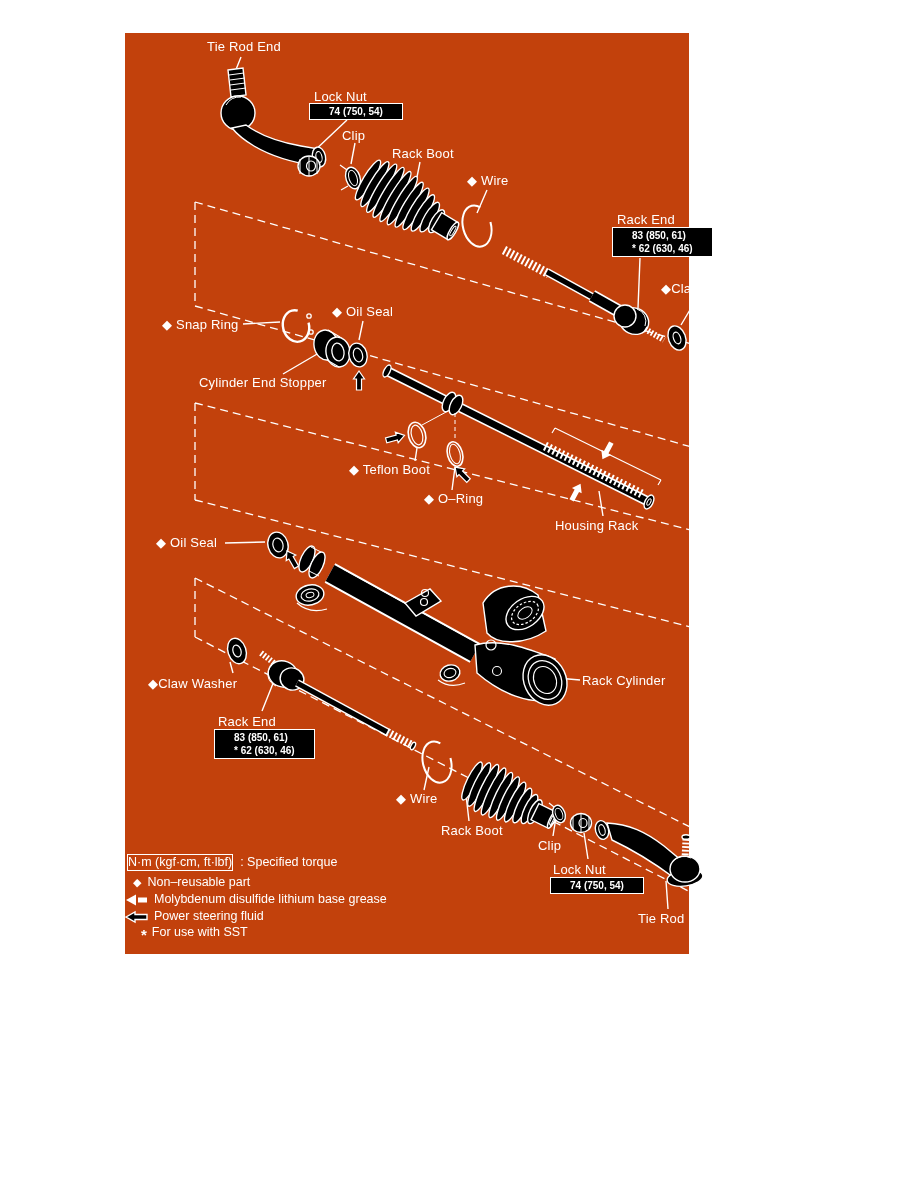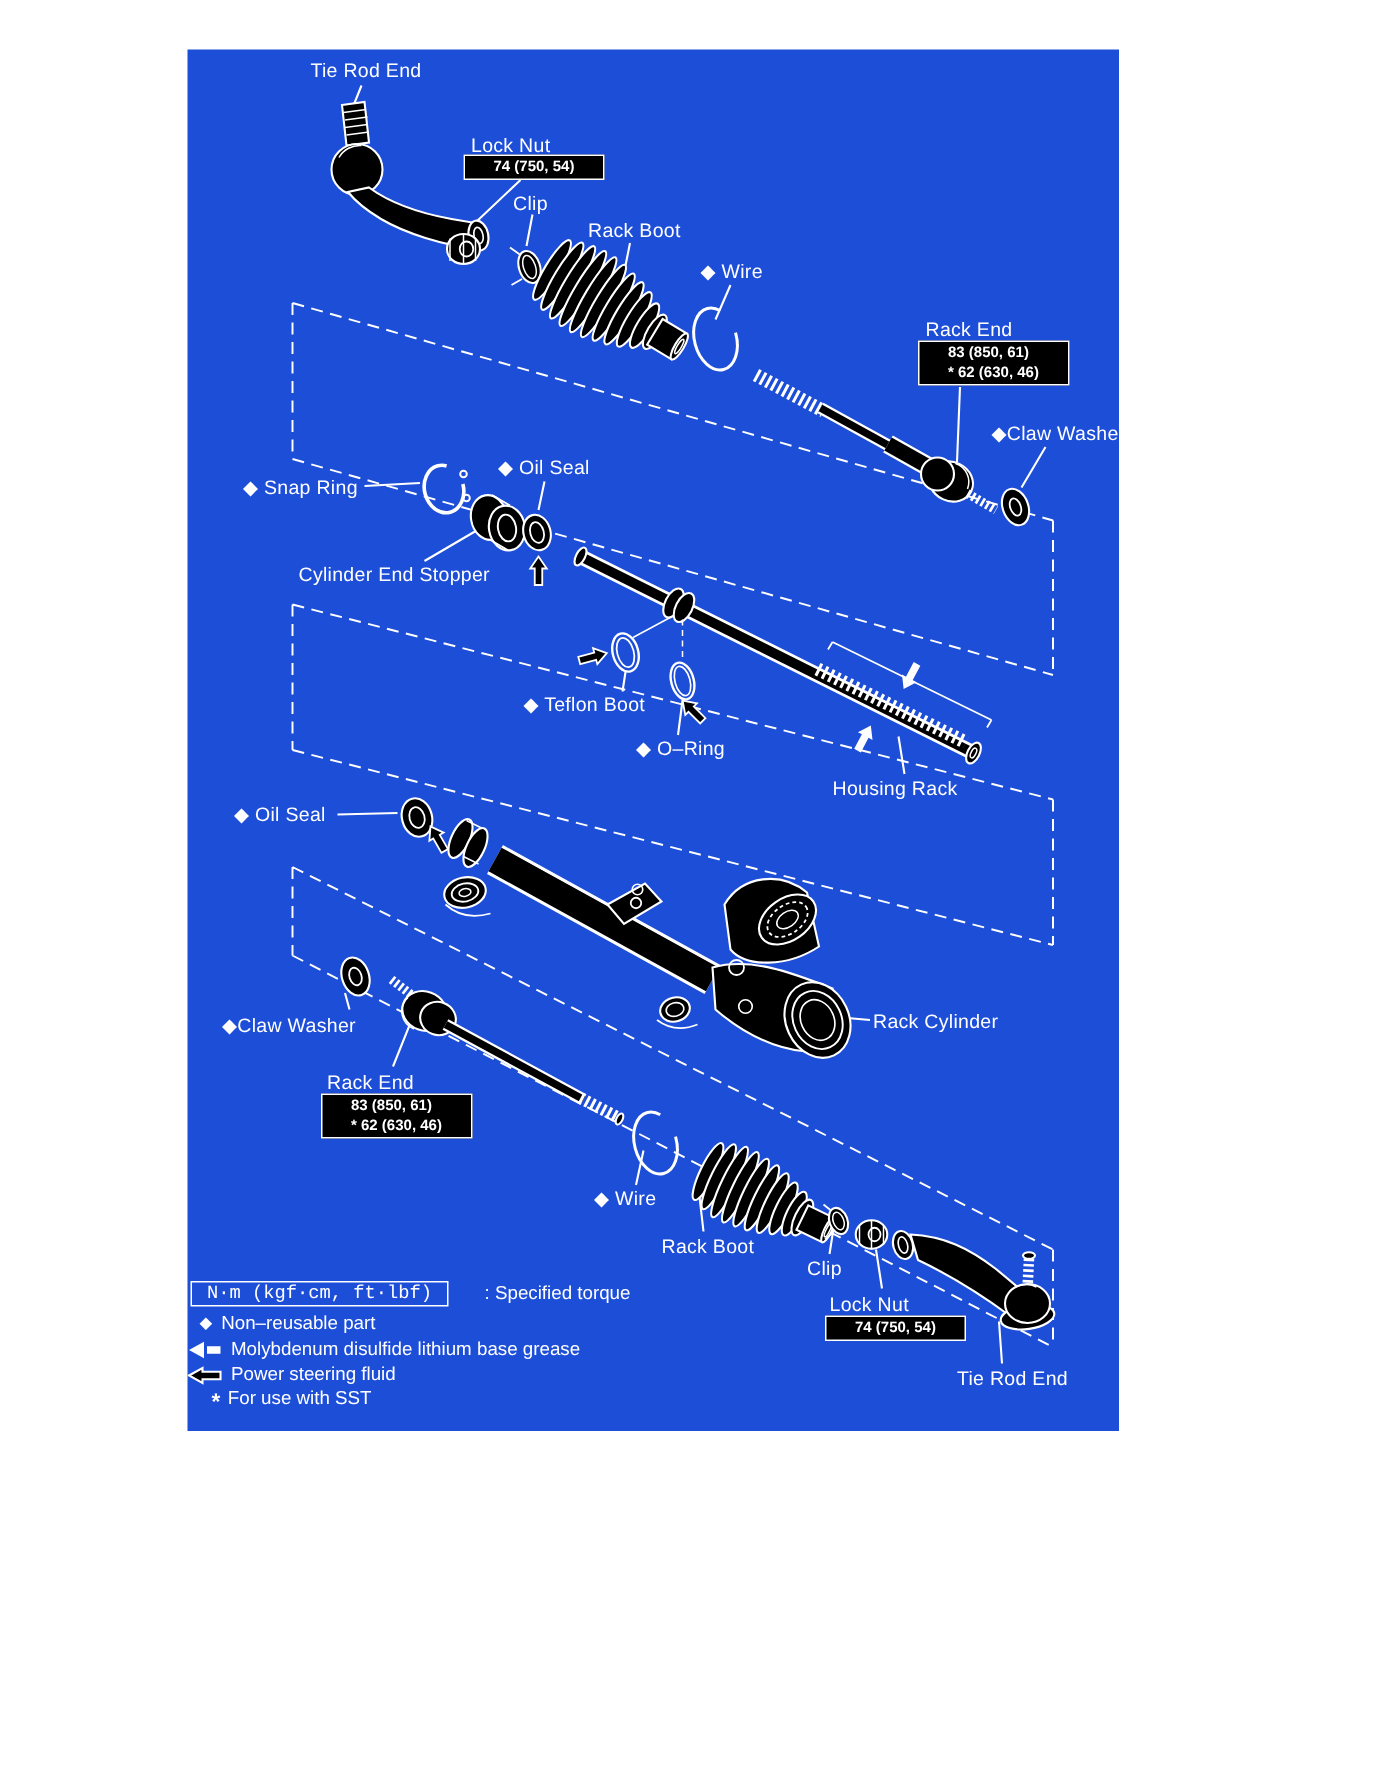--- a/index.html
+++ b/index.html
@@ -1,28 +1,28 @@
 <!DOCTYPE html>
 <html><head>
 <meta charset="utf-8">
 <style>
   html,body{margin:0;padding:0;background:#fff;}
   .page{position:relative;width:918px;height:1188px;background:#ffffff;overflow:hidden;
         font-family:"Liberation Sans", sans-serif;}
-  .panel{position:absolute;left:125px;top:33px;width:621px;height:921px;background:#1d4ed8;}
+  .panel{position:absolute;left:125px;top:33px;width:564px;height:921px;background:#c2410c;}
   svg.art{position:absolute;left:0;top:0;}
   .lbl{position:absolute;color:#fff;font-size:13px;line-height:14px;white-space:nowrap;
        letter-spacing:.2px;}
   .lbl.u{border-bottom:1.4px solid #fff;padding-bottom:1px;}
   .tq{position:absolute;border:1.5px solid #fff;color:#fff;background:#000;
       font-size:10px;font-weight:bold;line-height:13px;padding:1px 19px;white-space:nowrap;}
   .legend-row{position:absolute;display:flex;align-items:center;color:#fff;font-size:12.5px;
       line-height:15px;white-space:nowrap;}
-  .legend-box{border:1.5px solid #fff;padding:0 10px;font-size:12.5px;line-height:15px;font-family:Liberation Mono, monospace;}
-  .legend-txt{margin-left:24px;}
+  .legend-box{border:1.5px solid #fff;padding:0 0;font-size:12.5px;line-height:15px;}
+  .legend-txt{margin-left:7px;}
   .diamond{font-size:11px;margin-right:6px;}
   .ast{font-size:15px;font-weight:bold;margin-right:5px;position:relative;top:2px;}
   .legend-ic{margin-right:5px;display:block;}
 </style>
 </head>
 <body>
 
 <div class="page">
   <div class="panel">
 

